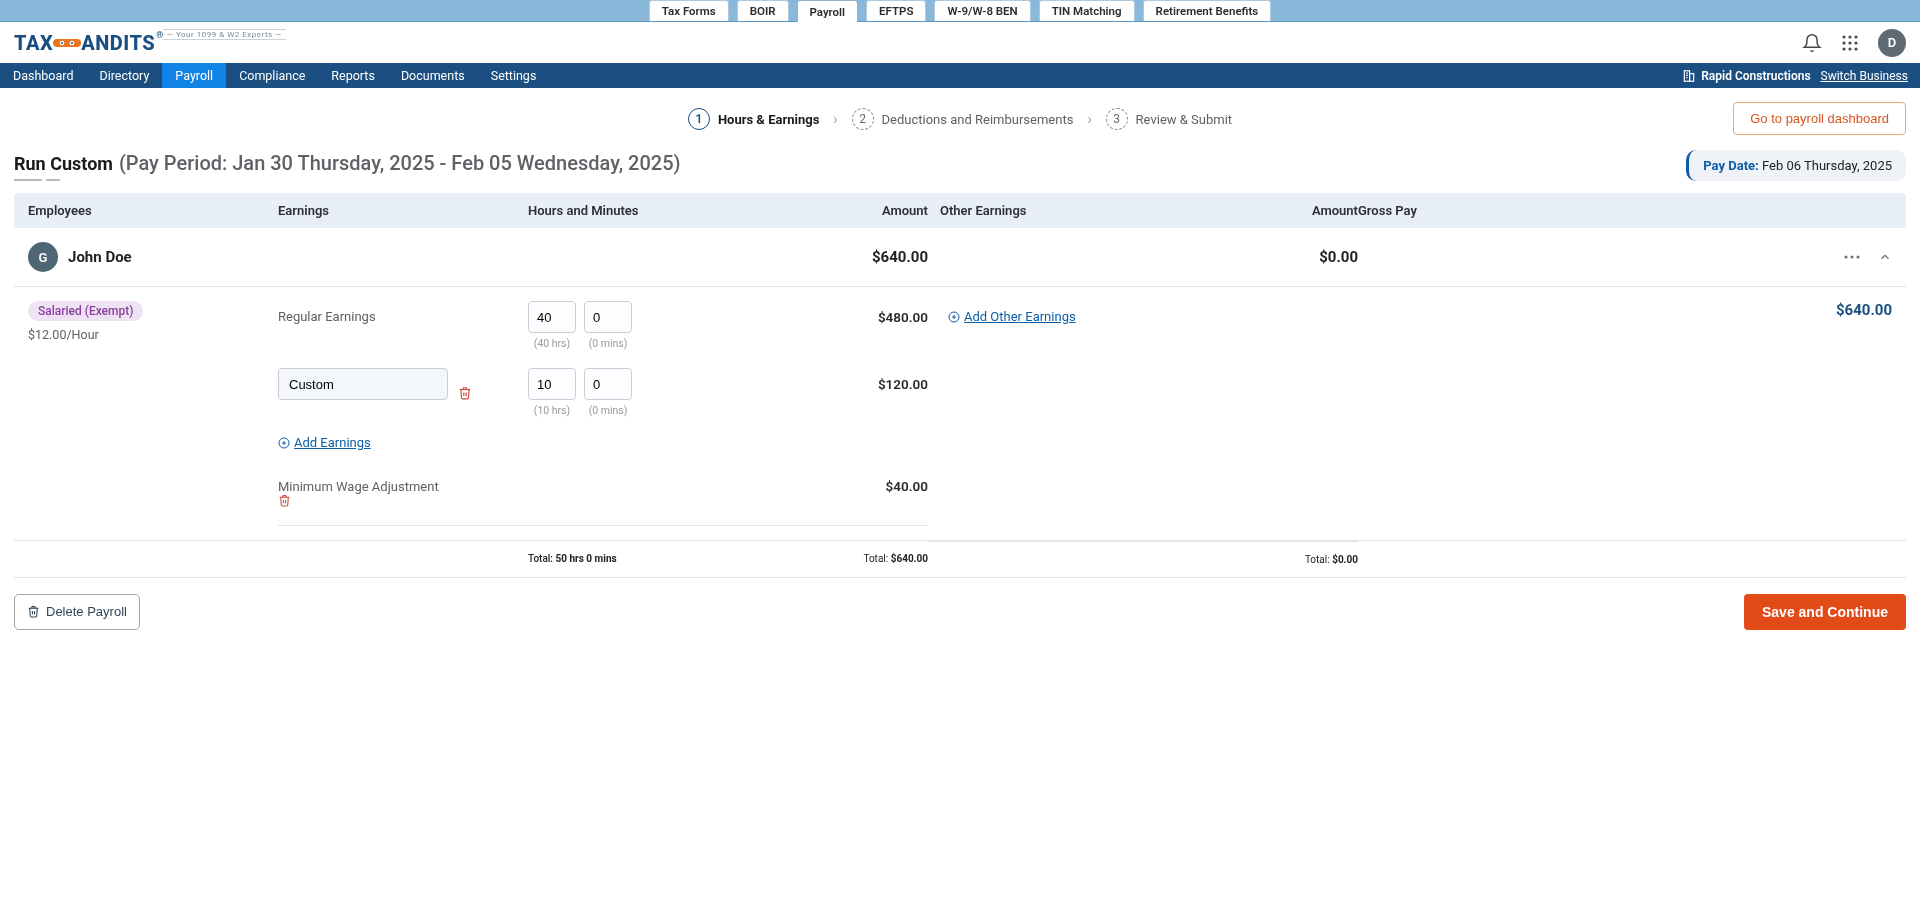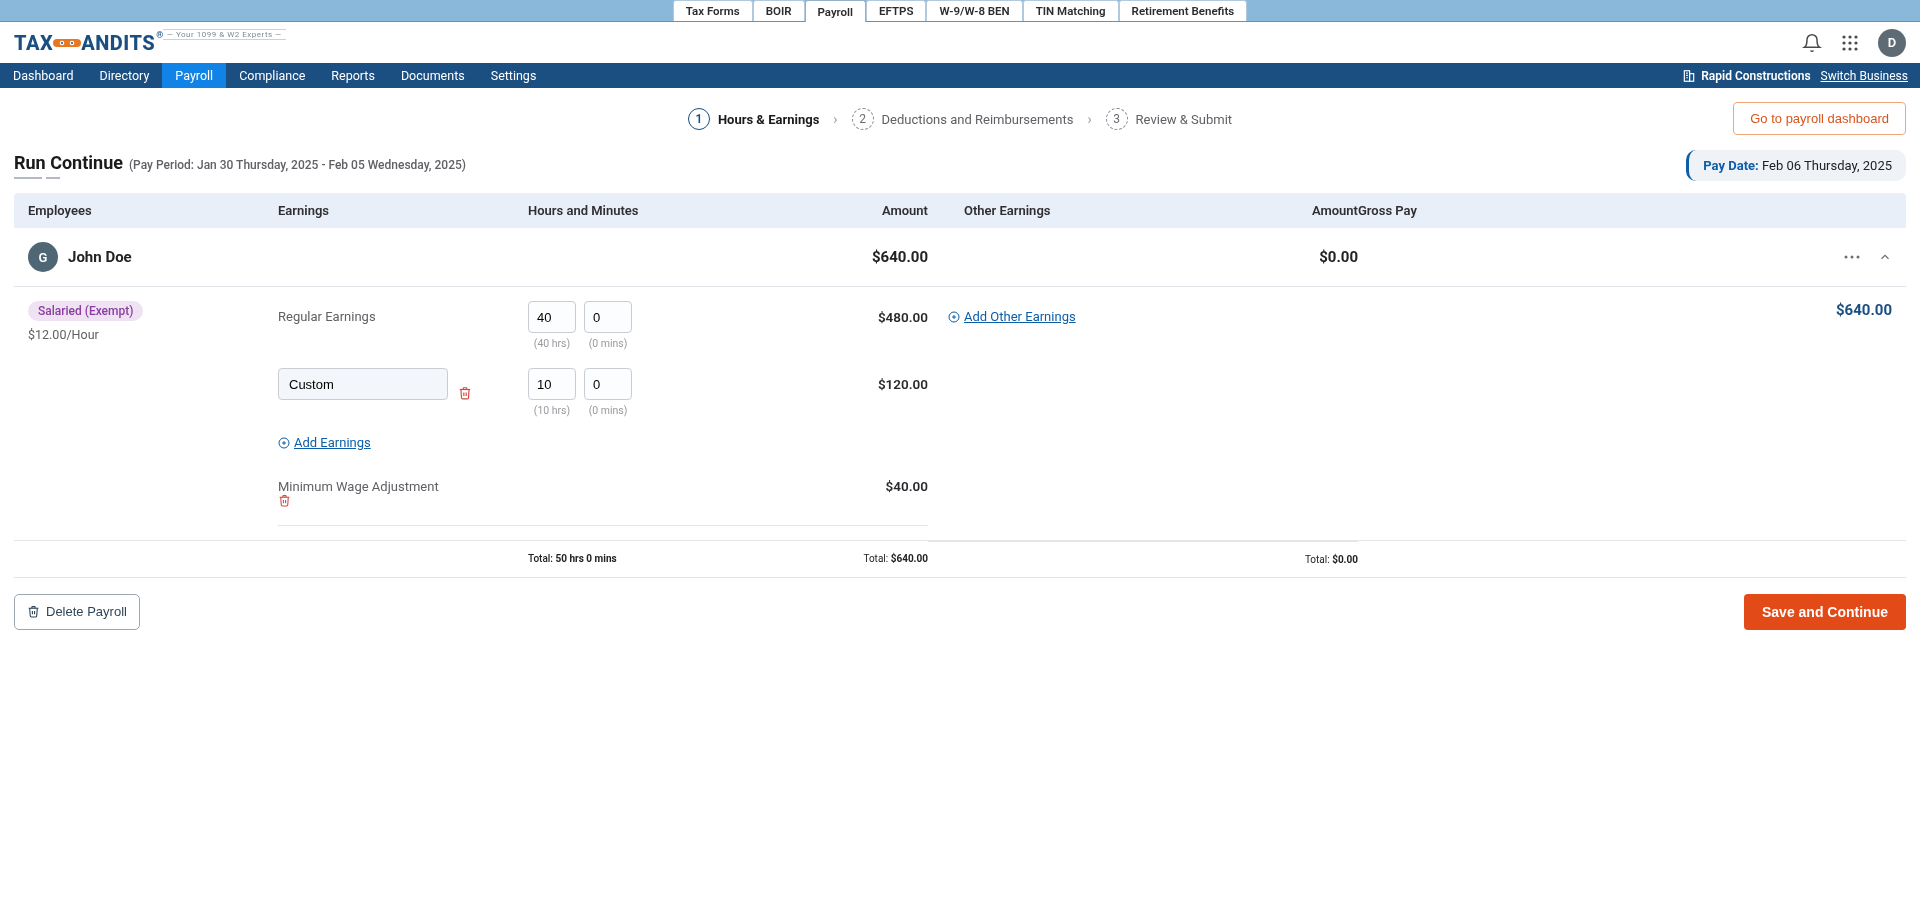--- a/index.html
+++ b/index.html
@@ -19,21 +19,21 @@
     --tag-text: #8a3fa0;
     --row-border: #e4e4ea;
     --input-border: #caccd3;
     --paydate-bg: #eff2f6;
     font-family: -apple-system, BlinkMacSystemFont, "Segoe UI", Roboto, Arial, sans-serif;
   }
   * { box-sizing: border-box; }
   body { margin:0; background:#fff; color:var(--text); font-size:13px; }
 
   
-  .top-bar { background: var(--blue-bar); height:22px; display:flex; justify-content:center; align-items:flex-end; gap:0; border-bottom:1px solid #5c94bc;}
+  .top-bar { background: var(--blue-bar); height:22px; display:flex; justify-content:center; align-items:flex-end; gap:8px; border-bottom:1px solid #5c94bc;}
   .top-tab { background:#fff; border:1px solid #b0c9dd; border-bottom:none; border-radius:3px 3px 0 0; padding:3px 12px; font-size:11.5px; font-weight:600; color:#2c2c2c; cursor:pointer;}
   .top-tab.active { border-color:#93b2ca; position:relative; top:1px; padding-top:4px;}
 
   
   .header { height:41px; background:#fff; display:flex; align-items:center; justify-content:space-between; padding:0 14px; }
   .logo-wrap { display:flex; flex-direction:row; align-items:flex-start; }
   .logo { display:flex; align-items:center; font-weight:800; font-size:20px; color:var(--dark-blue); letter-spacing:0.5px; position:relative;}
   .logo .tm { font-size:9px; position:relative; top:-8px; left:1px;}
   .logo-sub { font-size:8px; color:#7d8a96; margin-top:-2px; letter-spacing:0.5px; border-top:1px solid #c8d2db; border-bottom:1px solid #c8d2db; padding:0 4px;}
   .header-right { display:flex; align-items:center; gap:18px; }
@@ -56,21 +56,21 @@
   .step .num { width:22px; height:22px; border-radius:50%; border:1px dashed #8d8d94; display:flex; align-items:center; justify-content:center; font-size:12px; color:#6b6b72;}
   .step.active .num { border:1.5px solid var(--dark-blue); color:var(--dark-blue); font-weight:600; border-style:solid;}
   .step.active .lbl { font-weight:700; color:#1a1a1a;}
   .step .lbl { color: var(--text-dim);}
   .chev { color:#9d9da4; font-size:14px;}
   .goto-btn { position:absolute; right:14px; top:14px; border:1.5px solid var(--orange-border); border-radius:4px; padding:8px 16px; color:var(--orange); background:#fff; font-size:13px; font-weight:500; cursor:pointer;}
 
   
   .page-title-row { display:flex; align-items:center; justify-content:space-between; padding:0 14px 12px;}
   .page-title { font-size:18px; font-weight:700; color:#1a1a1a; display:flex; align-items:baseline; gap:6px; flex-wrap:wrap;}
-  .page-title .paren { font-weight:500; color:var(--text-dim); font-size:12px;}
+  .page-title .paren { font-weight:500; color:var(--text-dim); font-size:20px;}
   .underline-accent { display:flex; gap:4px; margin-top:4px;}
   .underline-accent span { height:2px; background:#b3bac2; }
   .pay-date-box { background:var(--paydate-bg); border-left:3px solid var(--link-blue); padding:8px 14px; border-radius:10px; font-size:13px;}
   .pay-date-box strong { color:var(--link-blue); font-weight:700;}
 
   
   .grid { margin:0 14px; }
   .grid-header { background:var(--header-bg); display:grid; grid-template-columns: 250px 250px 270px 130px 320px 110px 1fr; padding:10px 14px; font-size:13px; font-weight:600; color:#2f2f33; border-radius:4px 4px 0 0;}
   .grid-header .th-amount { text-align:right; }
   .grid-header .th-gross  { text-align:left; }
@@ -210,41 +210,41 @@
       <span class="num">3</span>
         <span class="lbl">Review &amp; Submit</span>
     </div>
   </div>
   <button class="goto-btn">Go to payroll dashboard</button>
 </div>
 
 <div class="page-title-row">
   <div>
     <div class="page-title">
-      <span>Run Continue</span>
+      <span>Run Custom</span>
       <span class="paren">(Pay Period: Jan 30 Thursday, 2025 - Feb 05 Wednesday, 2025)</span>
     </div>
     <div class="underline-accent">
         <span style="width:28px"></span>
         <span style="width:14px"></span>
       </div>
   </div>
   <div class="pay-date-box">
     <strong>Pay Date:</strong>
     <span>Feb 06 Thursday, 2025</span>
   </div>
 </div>
 
 <div class="grid">
   <div class="grid-header">
     <div>Employees</div>
     <div>Earnings</div>
     <div>Hours and Minutes</div>
     <div class="th-amount">Amount</div>
-    <div style="padding-left:36px">Other Earnings</div>
+    <div style="padding-left:12px">Other Earnings</div>
     <div class="th-amount">Amount</div>
     <div class="th-gross">Gross Pay</div>
   </div>
 
   <div class="emp-row">
     <div class="emp-cell">
       <div class="emp-avatar">G</div>
       <div class="emp-name">John Doe</div>
     </div>
     <div></div>

